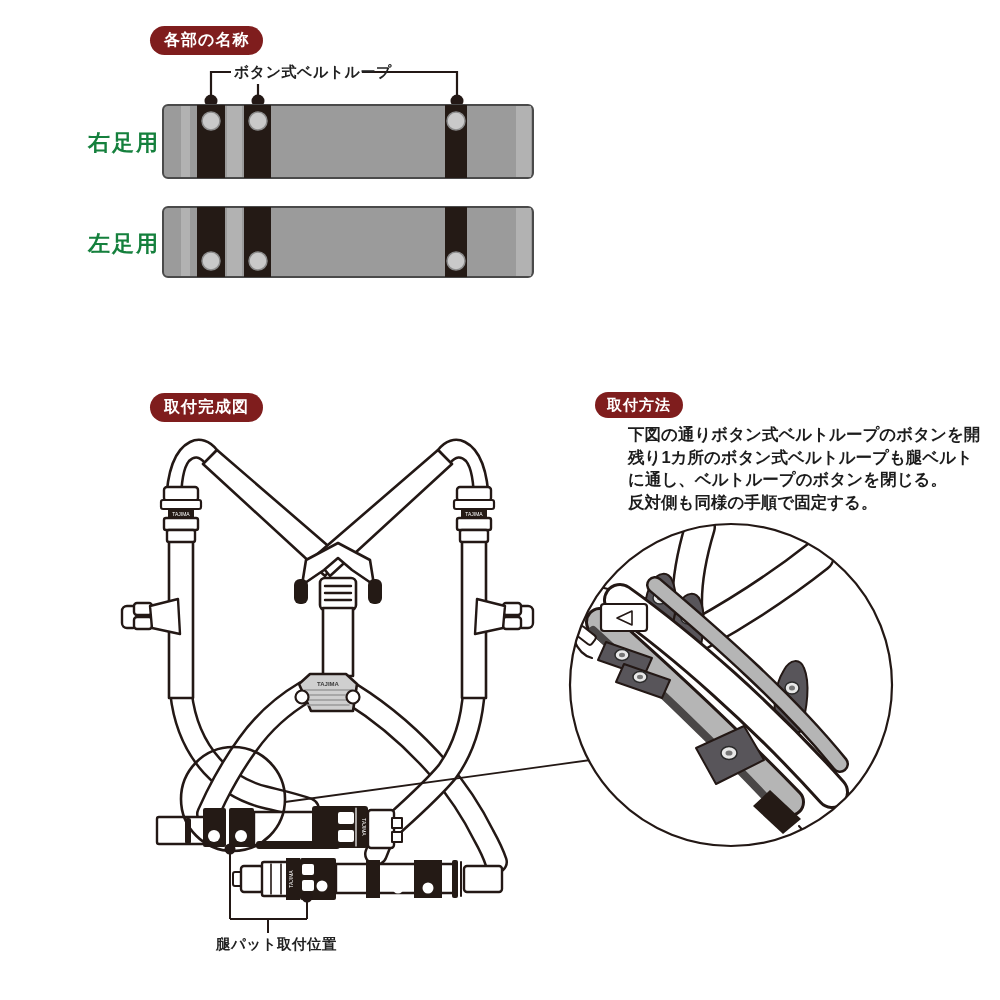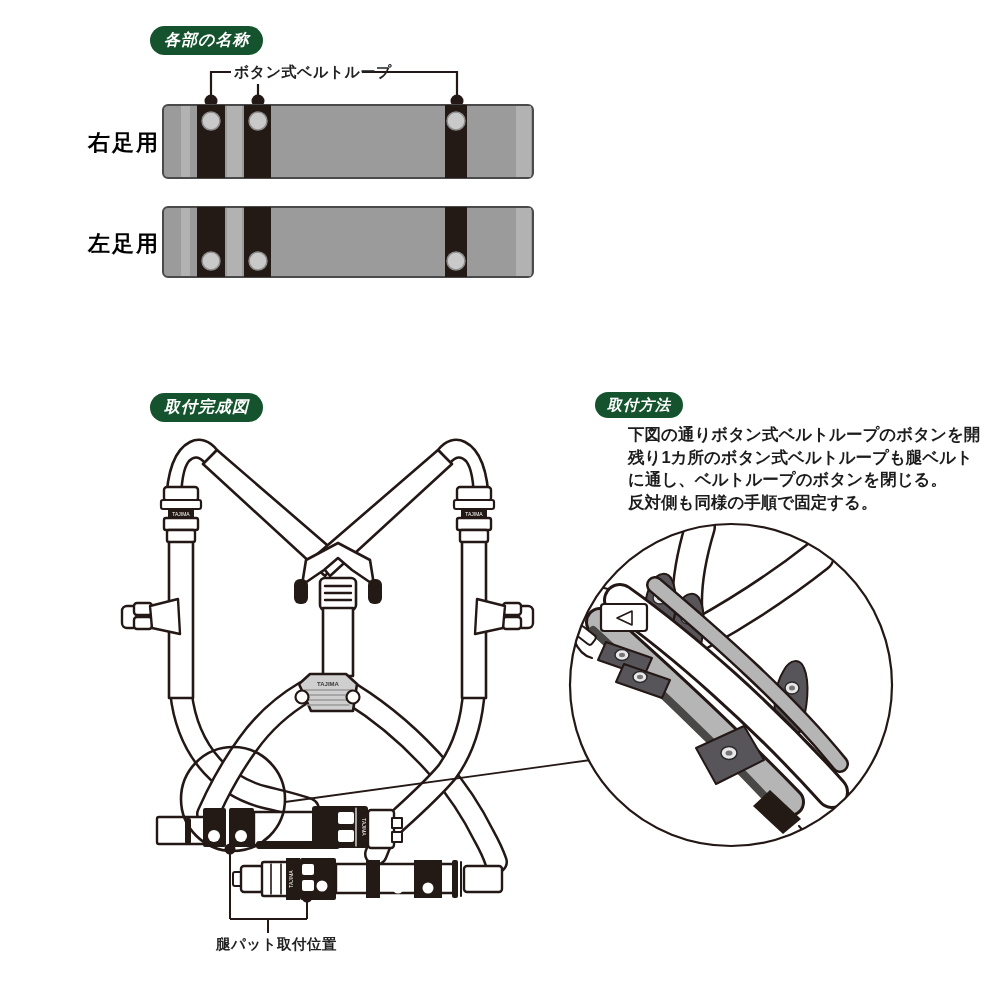--- a/index.html
+++ b/index.html
@@ -1,20 +1,20 @@
 <!DOCTYPE html>
 <html><head>
 <meta charset="utf-8">
 <style>
   html,body{margin:0;padding:0;background:#fff;}
   #stage{position:relative;width:1000px;height:1000px;background:#ffffff;overflow:hidden;
          font-family:"Liberation Sans","DejaVu Sans",sans-serif;color:#231815;}
-  .pill{position:absolute;background:#14532d;color:#ffffff;font-weight:bold;
-        font-size:16px;line-height:1;padding:6px 14px 7px;border-radius:16px;letter-spacing:1px;white-space:nowrap;font-style:italic;}
-  .side-label{position:absolute;font-size:22px;font-weight:bold;color:#000000;letter-spacing:2px;white-space:nowrap;}
+  .pill{position:absolute;background:#7f1d1d;color:#ffffff;font-weight:bold;
+        font-size:16px;line-height:1;padding:6px 14px 7px;border-radius:16px;letter-spacing:1px;white-space:nowrap;}
+  .side-label{position:absolute;font-size:22px;font-weight:bold;color:#15803d;letter-spacing:2px;white-space:nowrap;}
   .callout-label{position:absolute;font-size:15px;color:#222;font-weight:bold;letter-spacing:0.5px;white-space:nowrap;}
   .method-text{position:absolute;left:597px;top:423px;width:380px;margin-left:31px;}
   .method-text div{font-size:16.5px;line-height:22.5px;color:#1c1c1c;font-weight:bold;white-space:nowrap;letter-spacing:0px;}
   .bottom-label{position:absolute;font-size:14.5px;color:#222;font-weight:bold;white-space:nowrap;letter-spacing:0.5px;text-align:center;}
   svg{position:absolute;left:0;top:0;}
 </style>
 </head>
 <body>
 
 <div id="stage">

